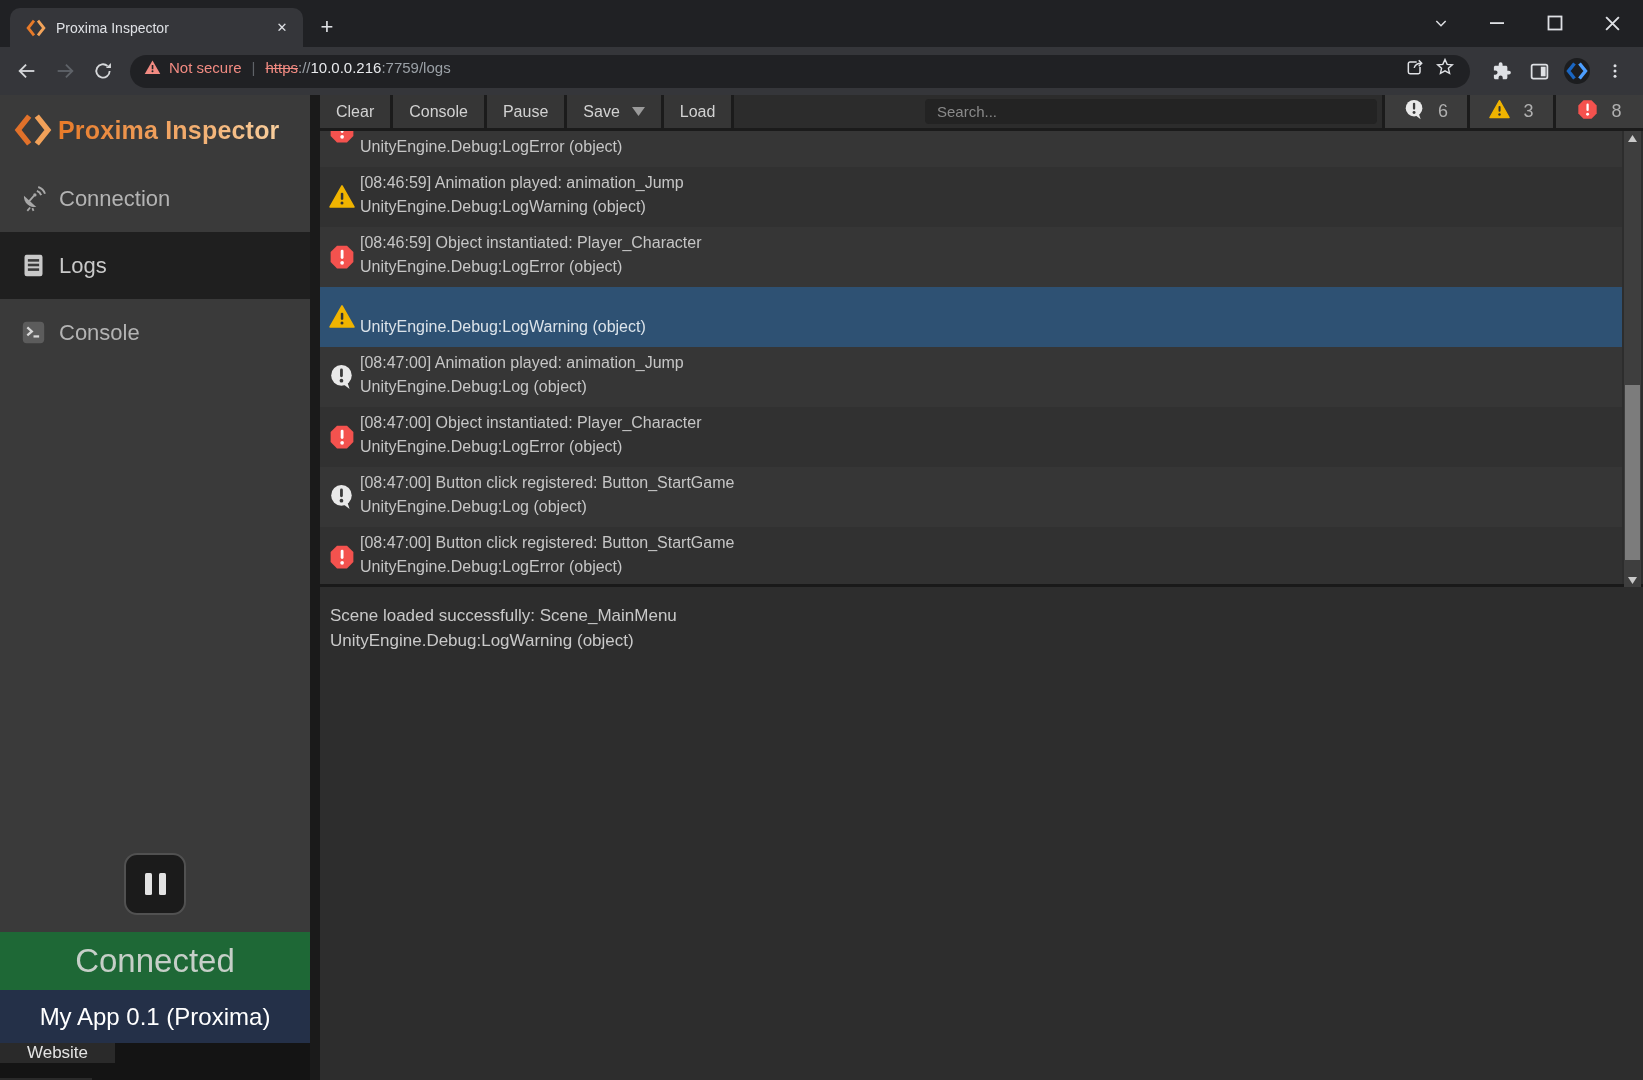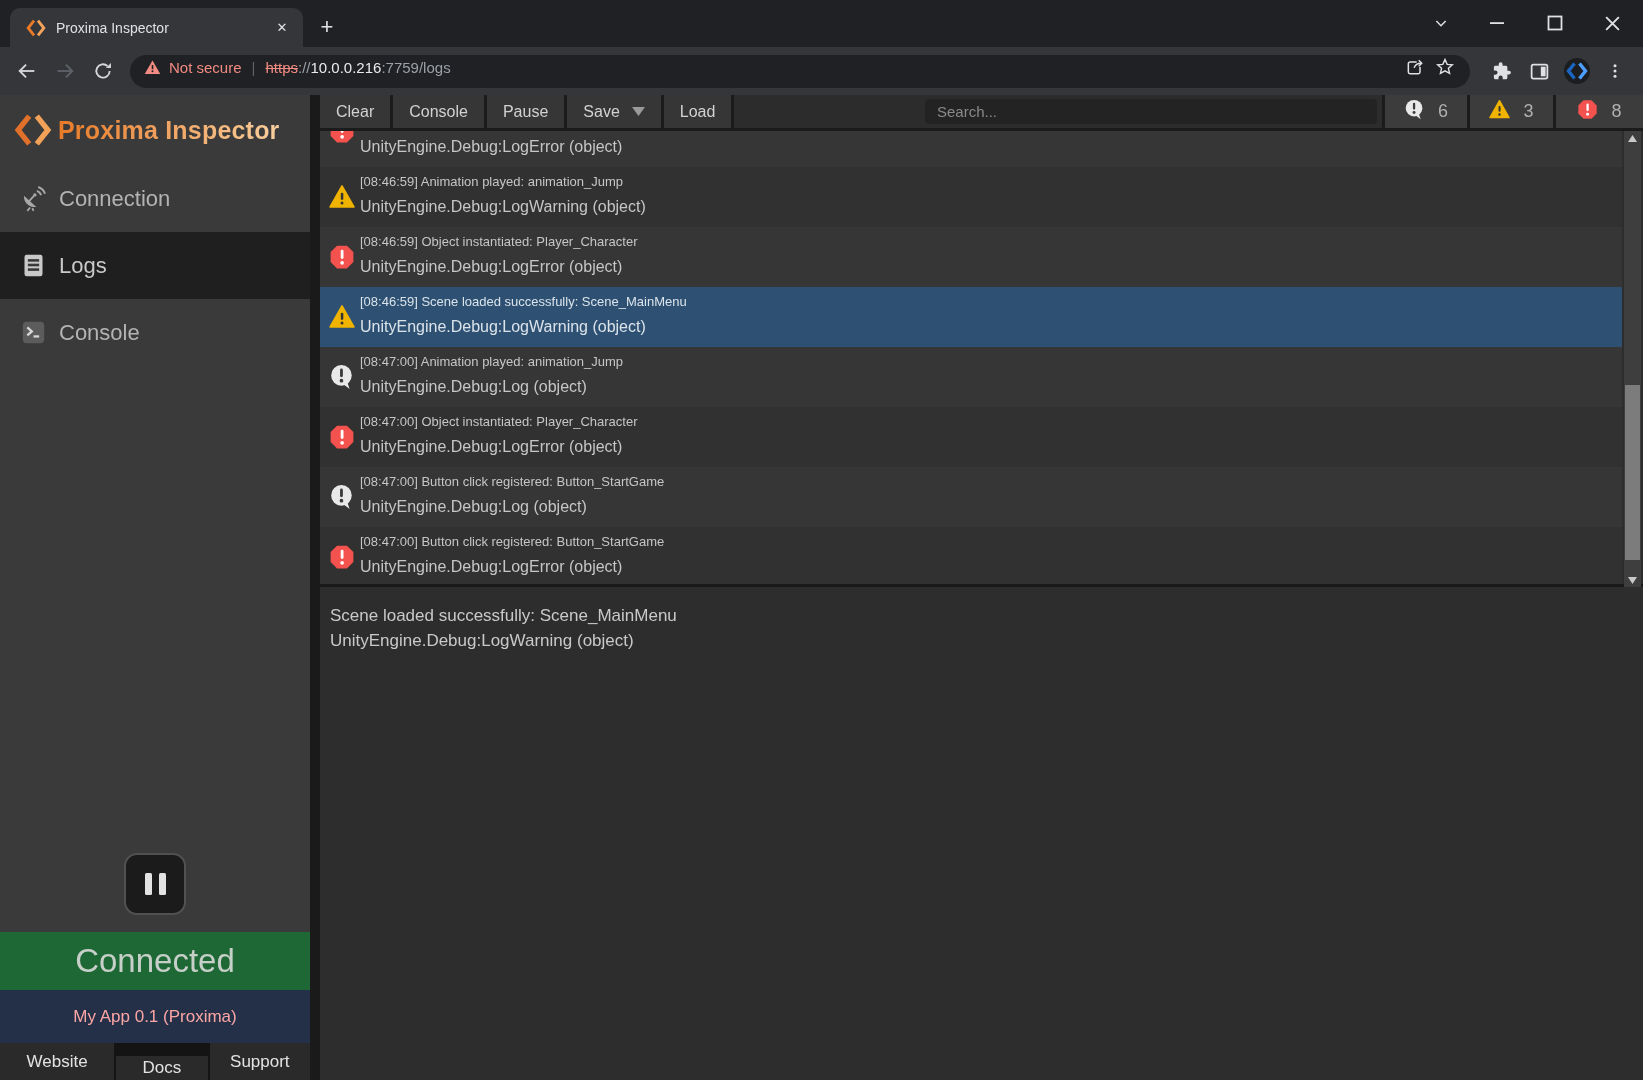--- a/index.html
+++ b/index.html
@@ -49,23 +49,23 @@
   .nav-item .n-lb { margin-left:12px; font-size:22px; color:#b3b3b3; }
   .nav-item.active .n-lb { color:#c9c9c9; }
 
   #pausebtn { left:124px; top:758px; width:62px; height:62px; background:#1b1b1b;
               border:2px solid #515151; border-radius:13px; display:flex; gap:7px;
               align-items:center; justify-content:center; }
   #pausebtn .bar { width:7px; height:22px; background:#e3e3e3; border-radius:1.5px; }
 
   #conn-bar { left:0; top:837px; width:310px; height:58px; background:#1e6836; color:#c6cfc8;
               font-size:33px; display:flex; align-items:center; justify-content:center; }
-  #appinfo-bar { left:0; top:895px; width:310px; height:53px; background:#243048; color:#fca5a5;
-              font-size:17px; display:flex; align-items:center; justify-content:center; }
-  #sb-footer { left:0; top:948px; width:310px; height:37px; background:#141414; display:flex; gap:2px; }
+  #appinfo-bar { left:0; top:895px; width:310px; height:53px; background:#243048; color:#ffffff;
+              font-size:24px; display:flex; align-items:center; justify-content:center; }
+  #sb-footer { left:0; top:948px; width:310px; height:37px; background:#141414; display:flex; gap:2px;flex-direction:column; }
   #sb-footer .f-link { background:#2a2a2a; color:#e3e3e3; font-size:17px; display:flex;
               align-items:center; justify-content:center; }
 
   #main { left:320px; top:0; width:1323px; height:985px; background:#2d2d2d; }
 
   
   #toolbar { left:0; top:0; width:1323px; height:36px; background:#2c2c2c;
              border-bottom:3px solid #1b1b1b; display:flex; align-items:stretch; }
   .tb-btn { background:#363636; border-right:3px solid #1b1b1b; color:#d2d2d2; font-size:16px;
             display:flex; align-items:center; justify-content:center; gap:12px; padding:0 16px; }
@@ -79,21 +79,21 @@
 
   
   #loglist { left:0; top:36px; width:1323px; height:456px; border-bottom:3px solid #191919; overflow:hidden; }
   .log-row { position:relative; width:1302px; height:60px; overflow:hidden; }
   .log-row.shade-a { background:#363636; }
   .log-row.shade-b { background:#313131; }
   .log-row.selected { background:#2e5173; }
   .log-row.partial { height:36px; }
   .log-row .sev { position:absolute; left:9px; top:17px; width:26px; height:26px; }
   .log-row.partial .sev { top:-13px; }
-  .log-row .l1 { position:absolute; left:40px; top:7px; font-size:13px; color:#c6c6c6; }
+  .log-row .l1 { position:absolute; left:40px; top:7px; font-size:16px; color:#c6c6c6; }
   .log-row .l2 { position:absolute; left:40px; top:31px; font-size:16px; color:#c6c6c6; }
   .log-row.partial .l2 { top:7px; }
   .log-row.selected .l1, .log-row.selected .l2 { color:#dbe3ea; }
 
   
   #scrollbar { left:1304px; top:36px; width:17px; height:456px; background:#3e3e3e; }
   #scrollbar .arr { position:absolute; left:0; width:17px; height:14px; display:flex;
                     align-items:center; justify-content:center; }
   #scrollbar .thumb { position:absolute; left:1px; width:15px; top:254px; height:175px; background:#7c7c7c; }
 
@@ -347,21 +347,20 @@
               </svg></span>
             <div class="l1">[08:46:59] Object instantiated: Player_Character</div>
             <div class="l2">UnityEngine.Debug:LogError (object)</div>
           </div>
           <div class="log-row selected">
             <span class="sev"><svg width="26" height="26" viewBox="0 0 24 24">
     <path d="M12 1.8 L23 21.2 H1 Z" fill="#f0b400" stroke="#f0b400" stroke-width="1.5" stroke-linejoin="round"></path>
     <rect x="10.9" y="8" width="2.3" height="6.6" rx="1.1" fill="#333"></rect>
                 <circle cx="12" cy="17.6" r="1.4" fill="#333"></circle>
               </svg></span>
-            <div class="l1">[08:46:59] Scene loaded successfully: Scene_MainMenu</div>
             <div class="l2">UnityEngine.Debug:LogWarning (object)</div>
           </div>
           <div class="log-row shade-a">
             <span class="sev"><svg width="26" height="26" viewBox="0 0 24 24">
     <circle cx="11.5" cy="10.5" r="9.5" fill="#e9e9e9"></circle>
                 <path d="M13 18.5 L19 23 L16.5 15.5 Z" fill="#e9e9e9"></path>
     <rect x="10.2" y="4.2" width="2.6" height="8" rx="1.3" fill="#3a3a3a"></rect>
                 <circle cx="11.5" cy="15.4" r="1.7" fill="#3a3a3a"></circle>
               </svg></span>
             <div class="l1">[08:47:00] Animation played: animation_Jump</div>

